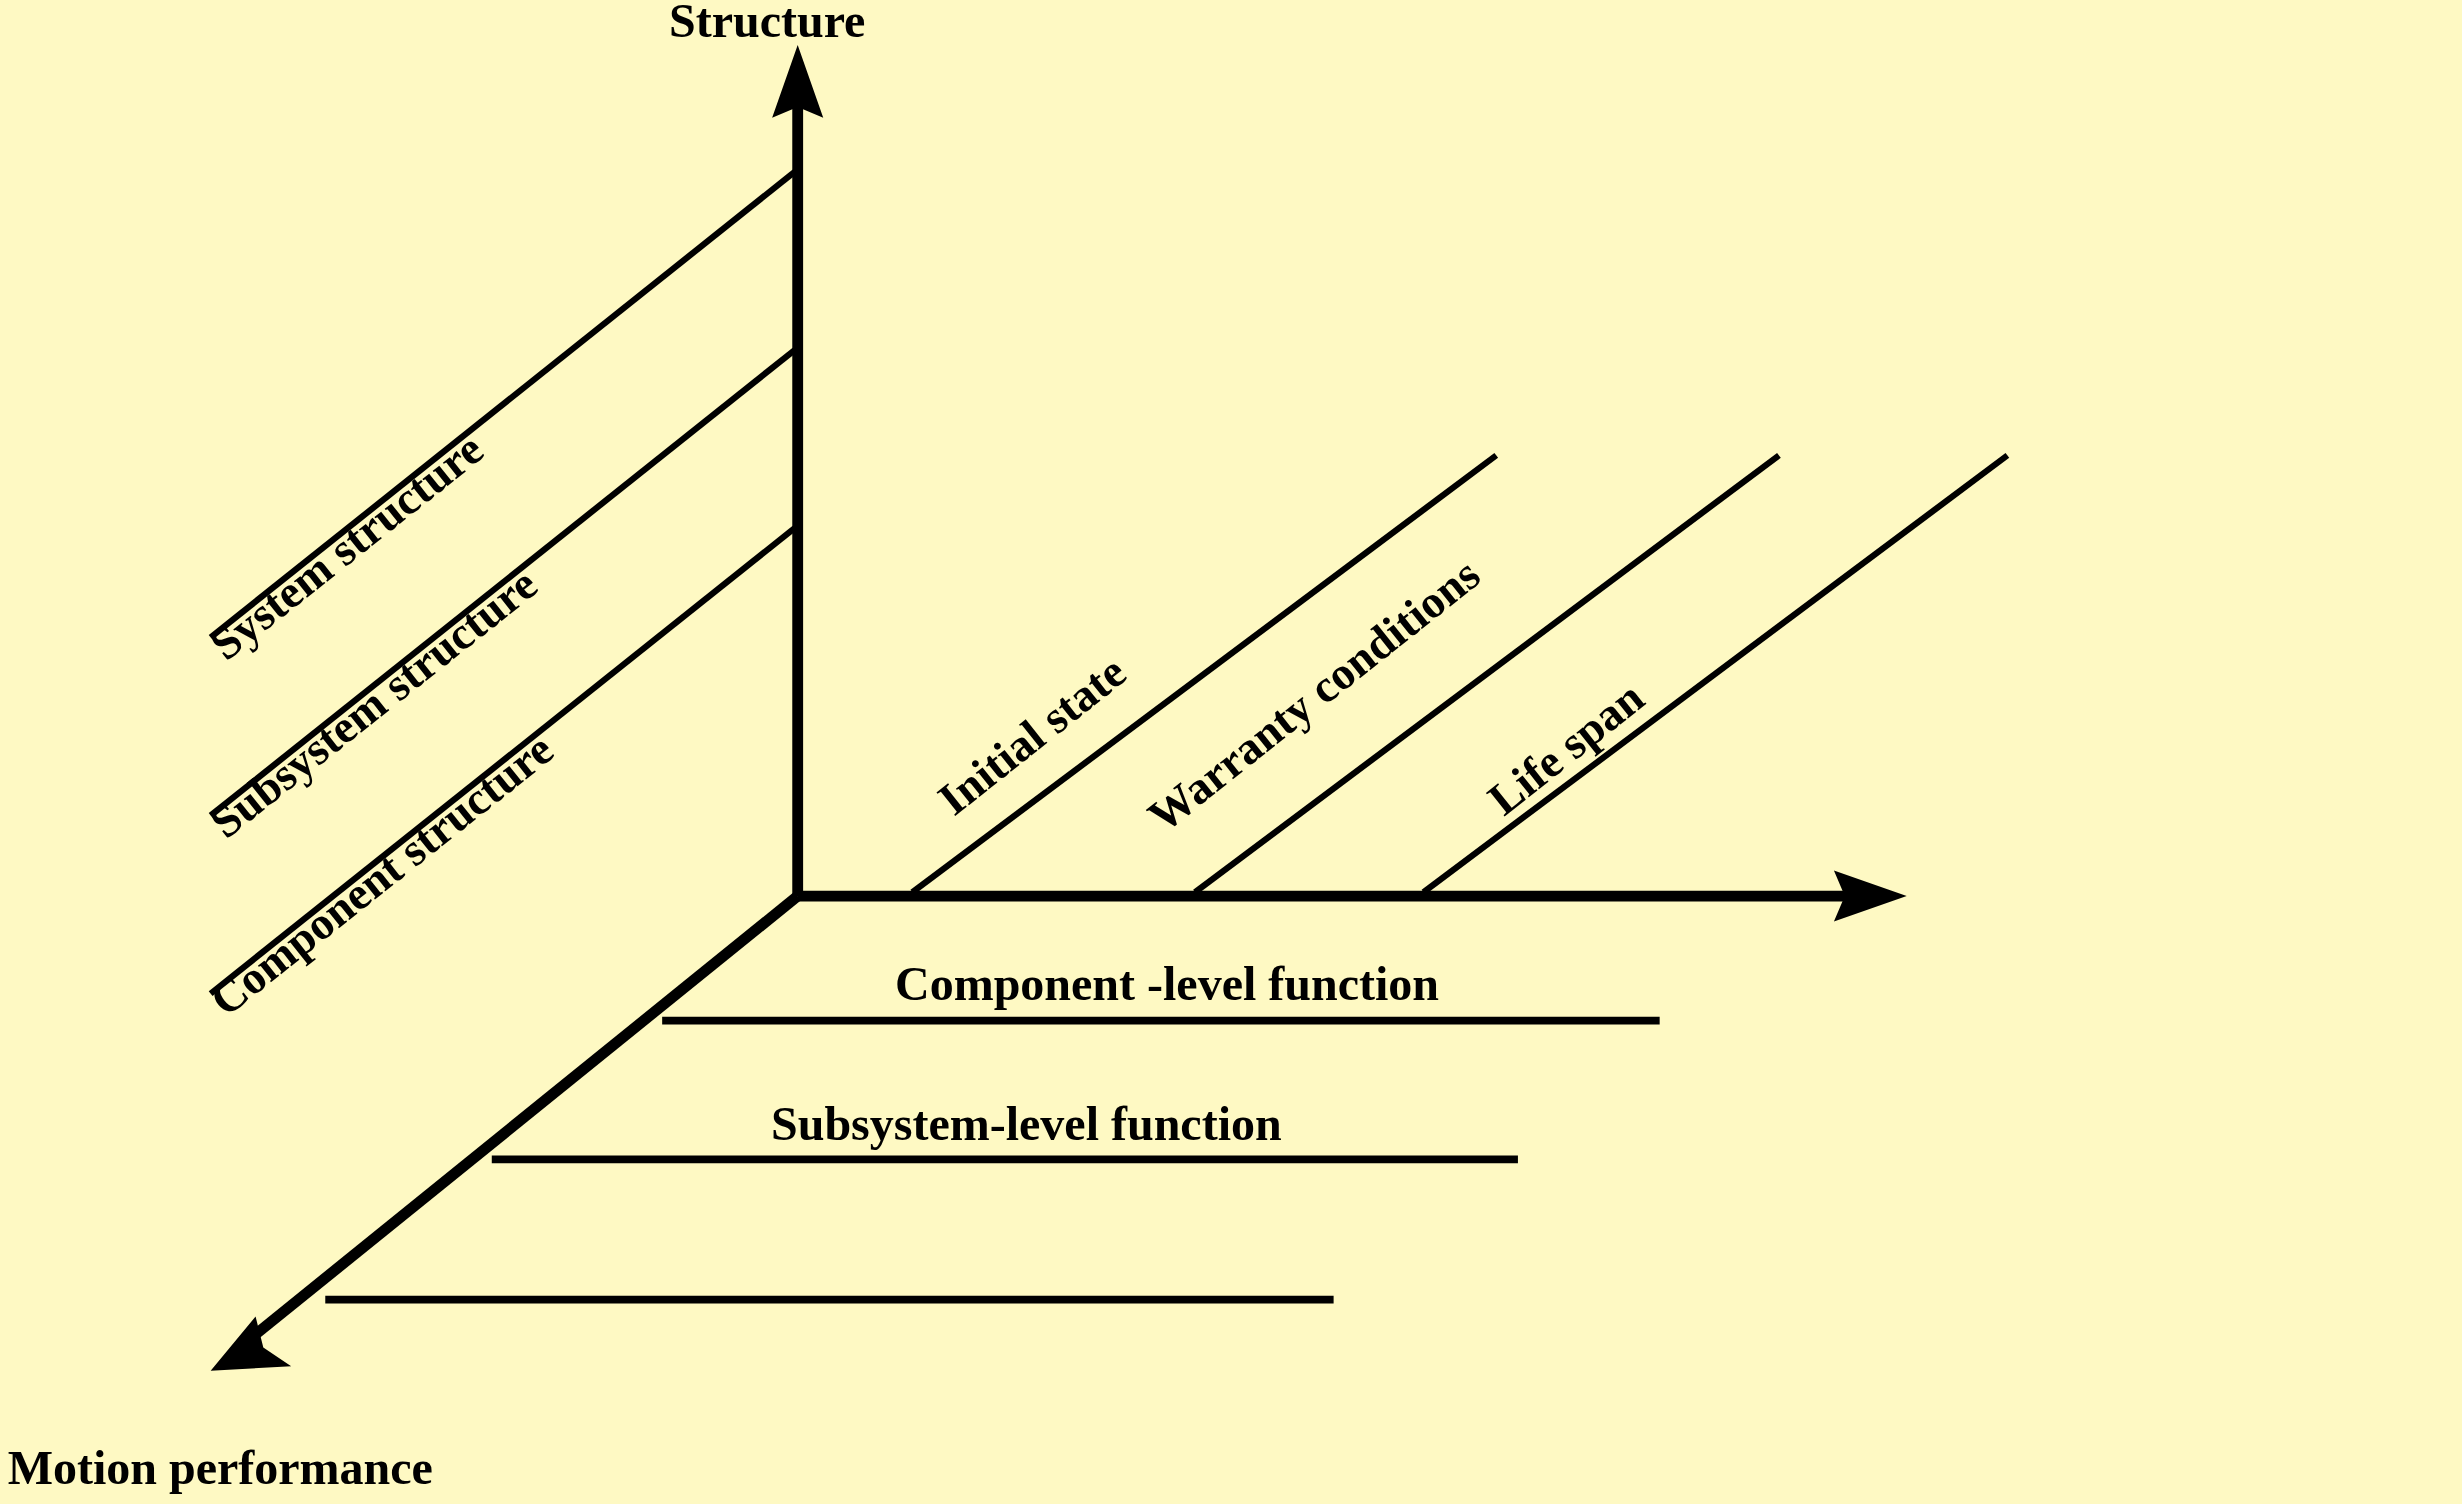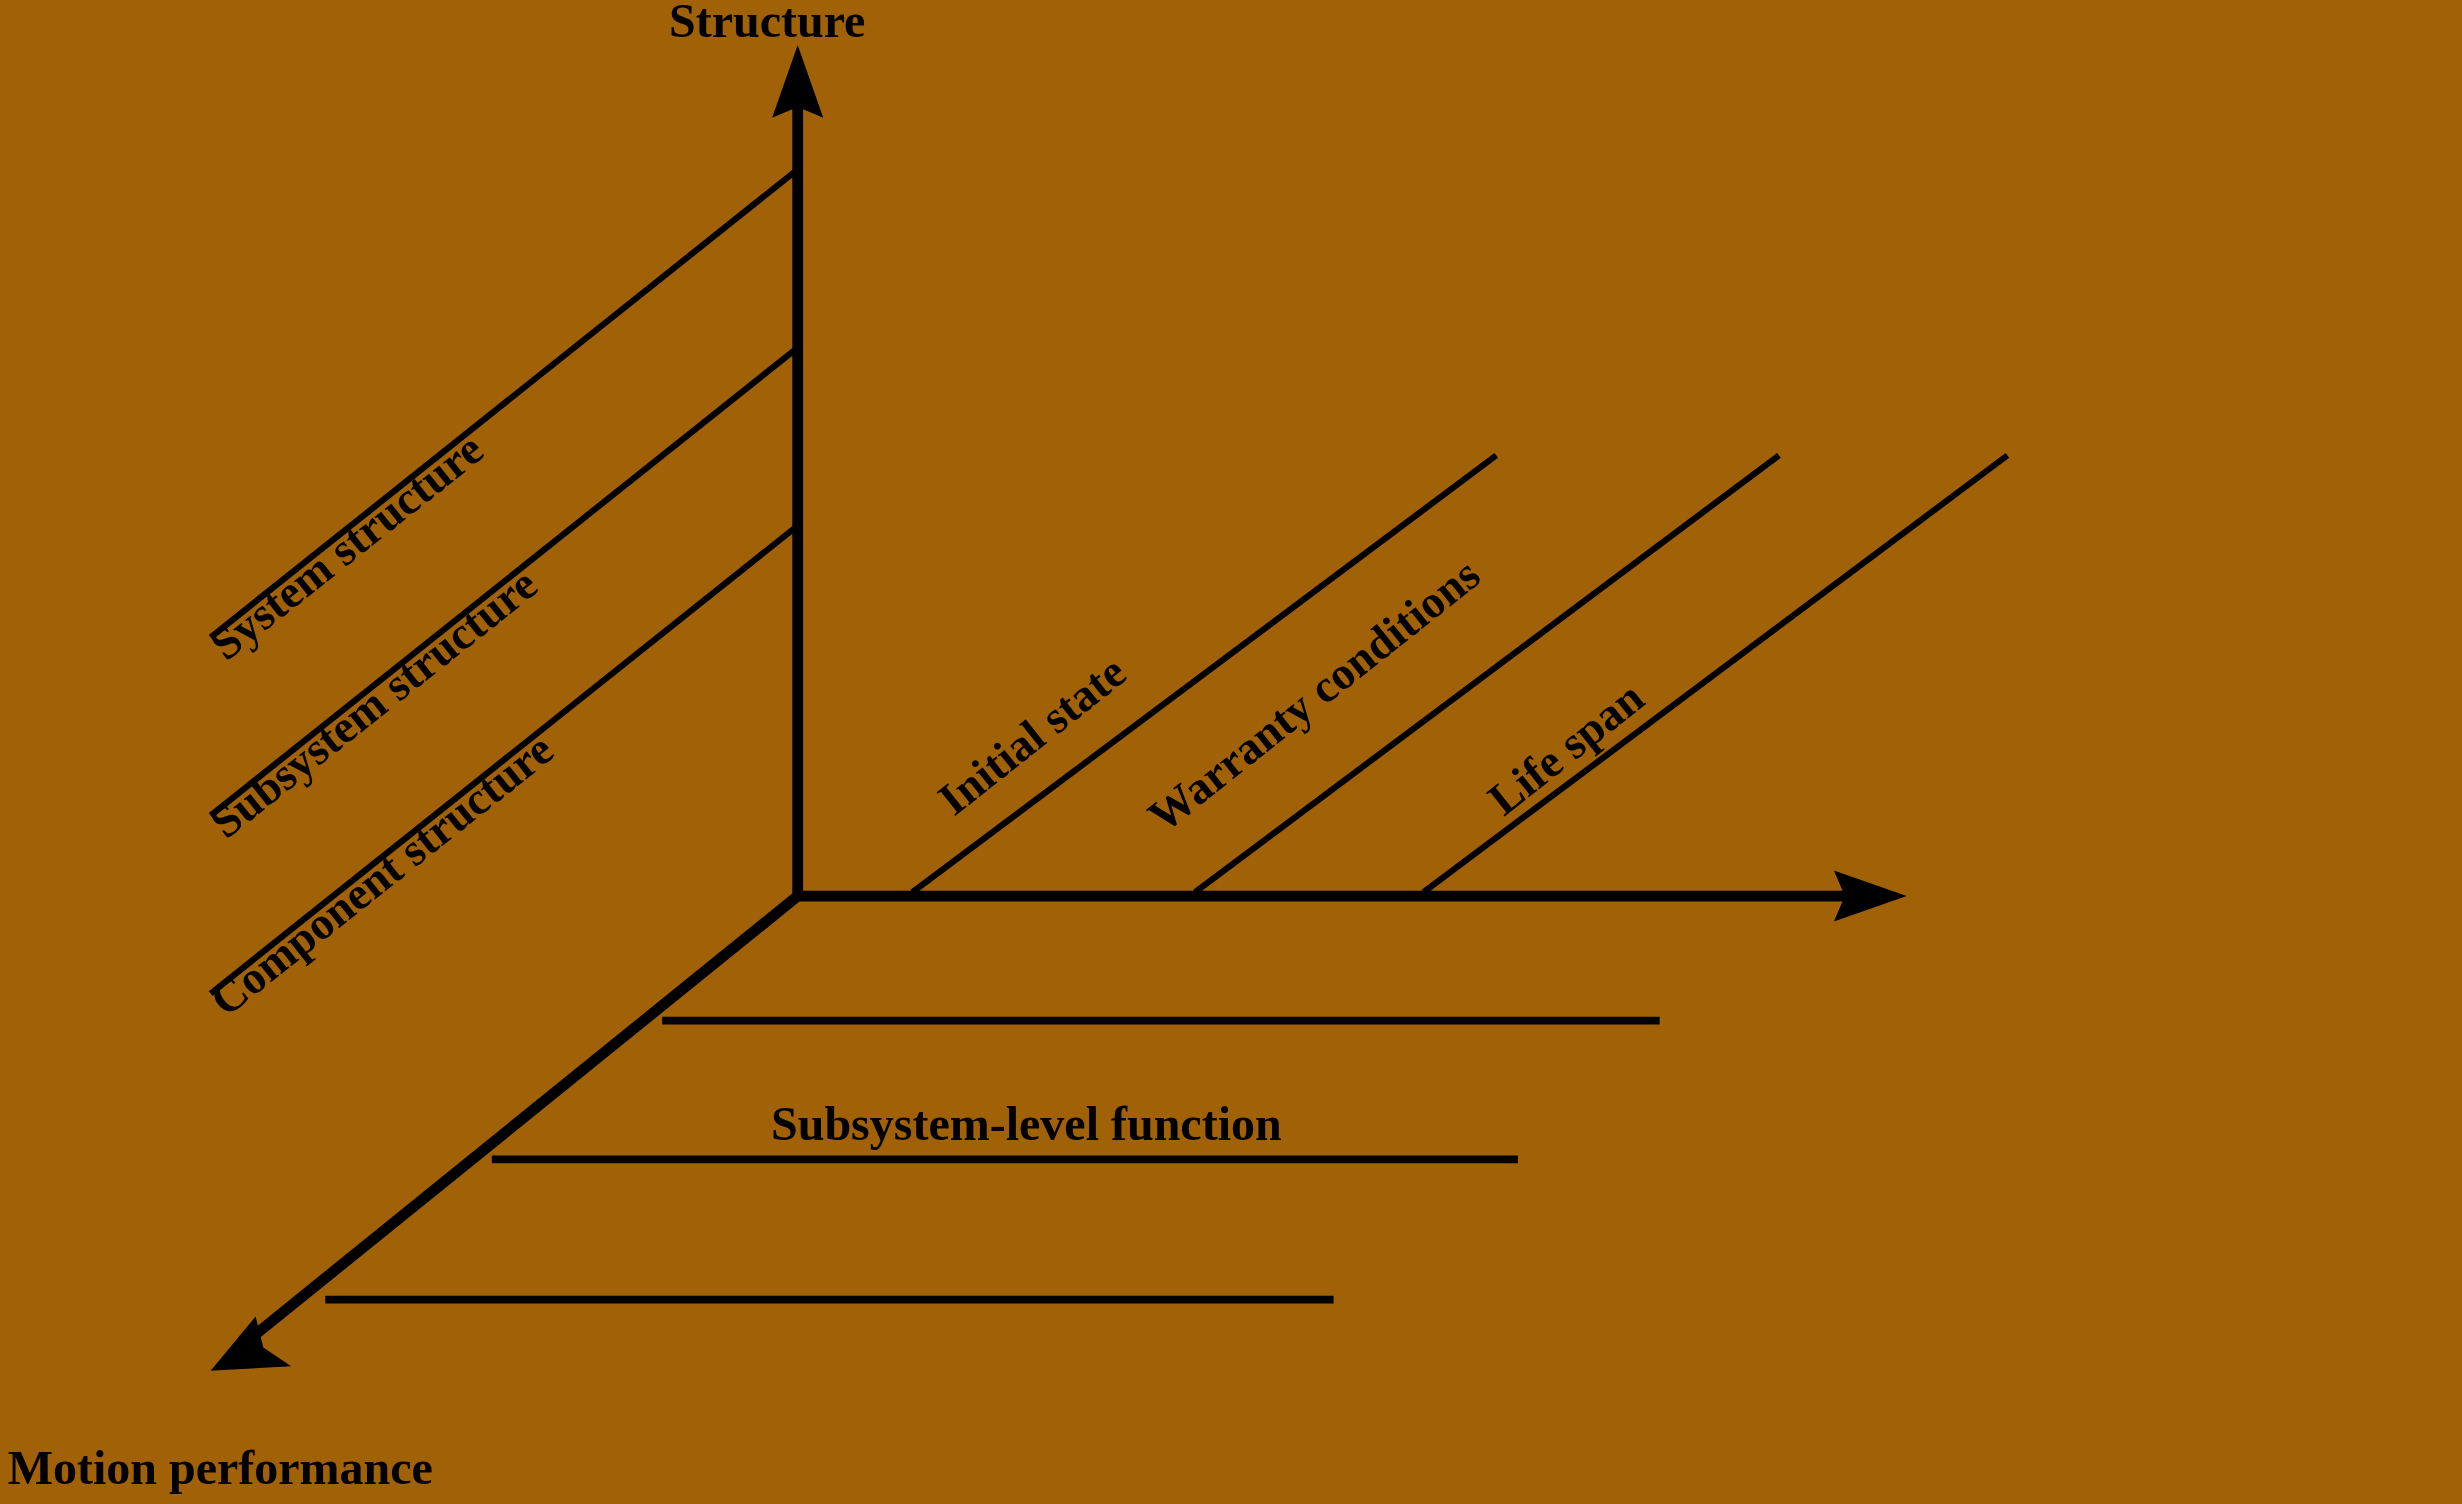--- a/index.html
+++ b/index.html
@@ -4,21 +4,21 @@
 <style>
   html, body {
     margin: 0;
     padding: 0;
     background: #ffffff;
   }
   #stage {
     position: relative;
     width: 2462px;
     height: 1504px;
-    background: #a16207;
+    background: #fef9c3;
     overflow: hidden;
     font-family: "Liberation Serif", "DejaVu Serif", serif;
   }
   #stage svg {
     position: absolute;
     left: 0;
     top: 0;
     width: 2462px;
     height: 1504px;
   }
@@ -99,18 +99,19 @@
   <div class="lbl diag-label rot" style="left:232px; top:798px; transform: rotate(-38.5deg);">Subsystem structure</div>
 
   <div class="lbl diag-label rot" style="left:232px; top:976px; transform: rotate(-38.5deg);">Component structure</div>
 
   <div class="lbl diag-label rot" style="left:960px; top:775px; transform: rotate(-38.5deg);">Initial state</div>
 
   <div class="lbl diag-label rot" style="left:1170px; top:792px; transform: rotate(-38.5deg);">Warranty conditions</div>
 
   <div class="lbl diag-label rot" style="left:1510px; top:775px; transform: rotate(-38.5deg);">Life span</div>
 
+  <div class="lbl fn-label" style="left:895px; top:958px;">Component -level function</div>
 
   <div class="lbl fn-label" style="left:771px; top:1098px;">Subsystem-level function</div>
 
 
 </div>
 
 
 </body></html>

